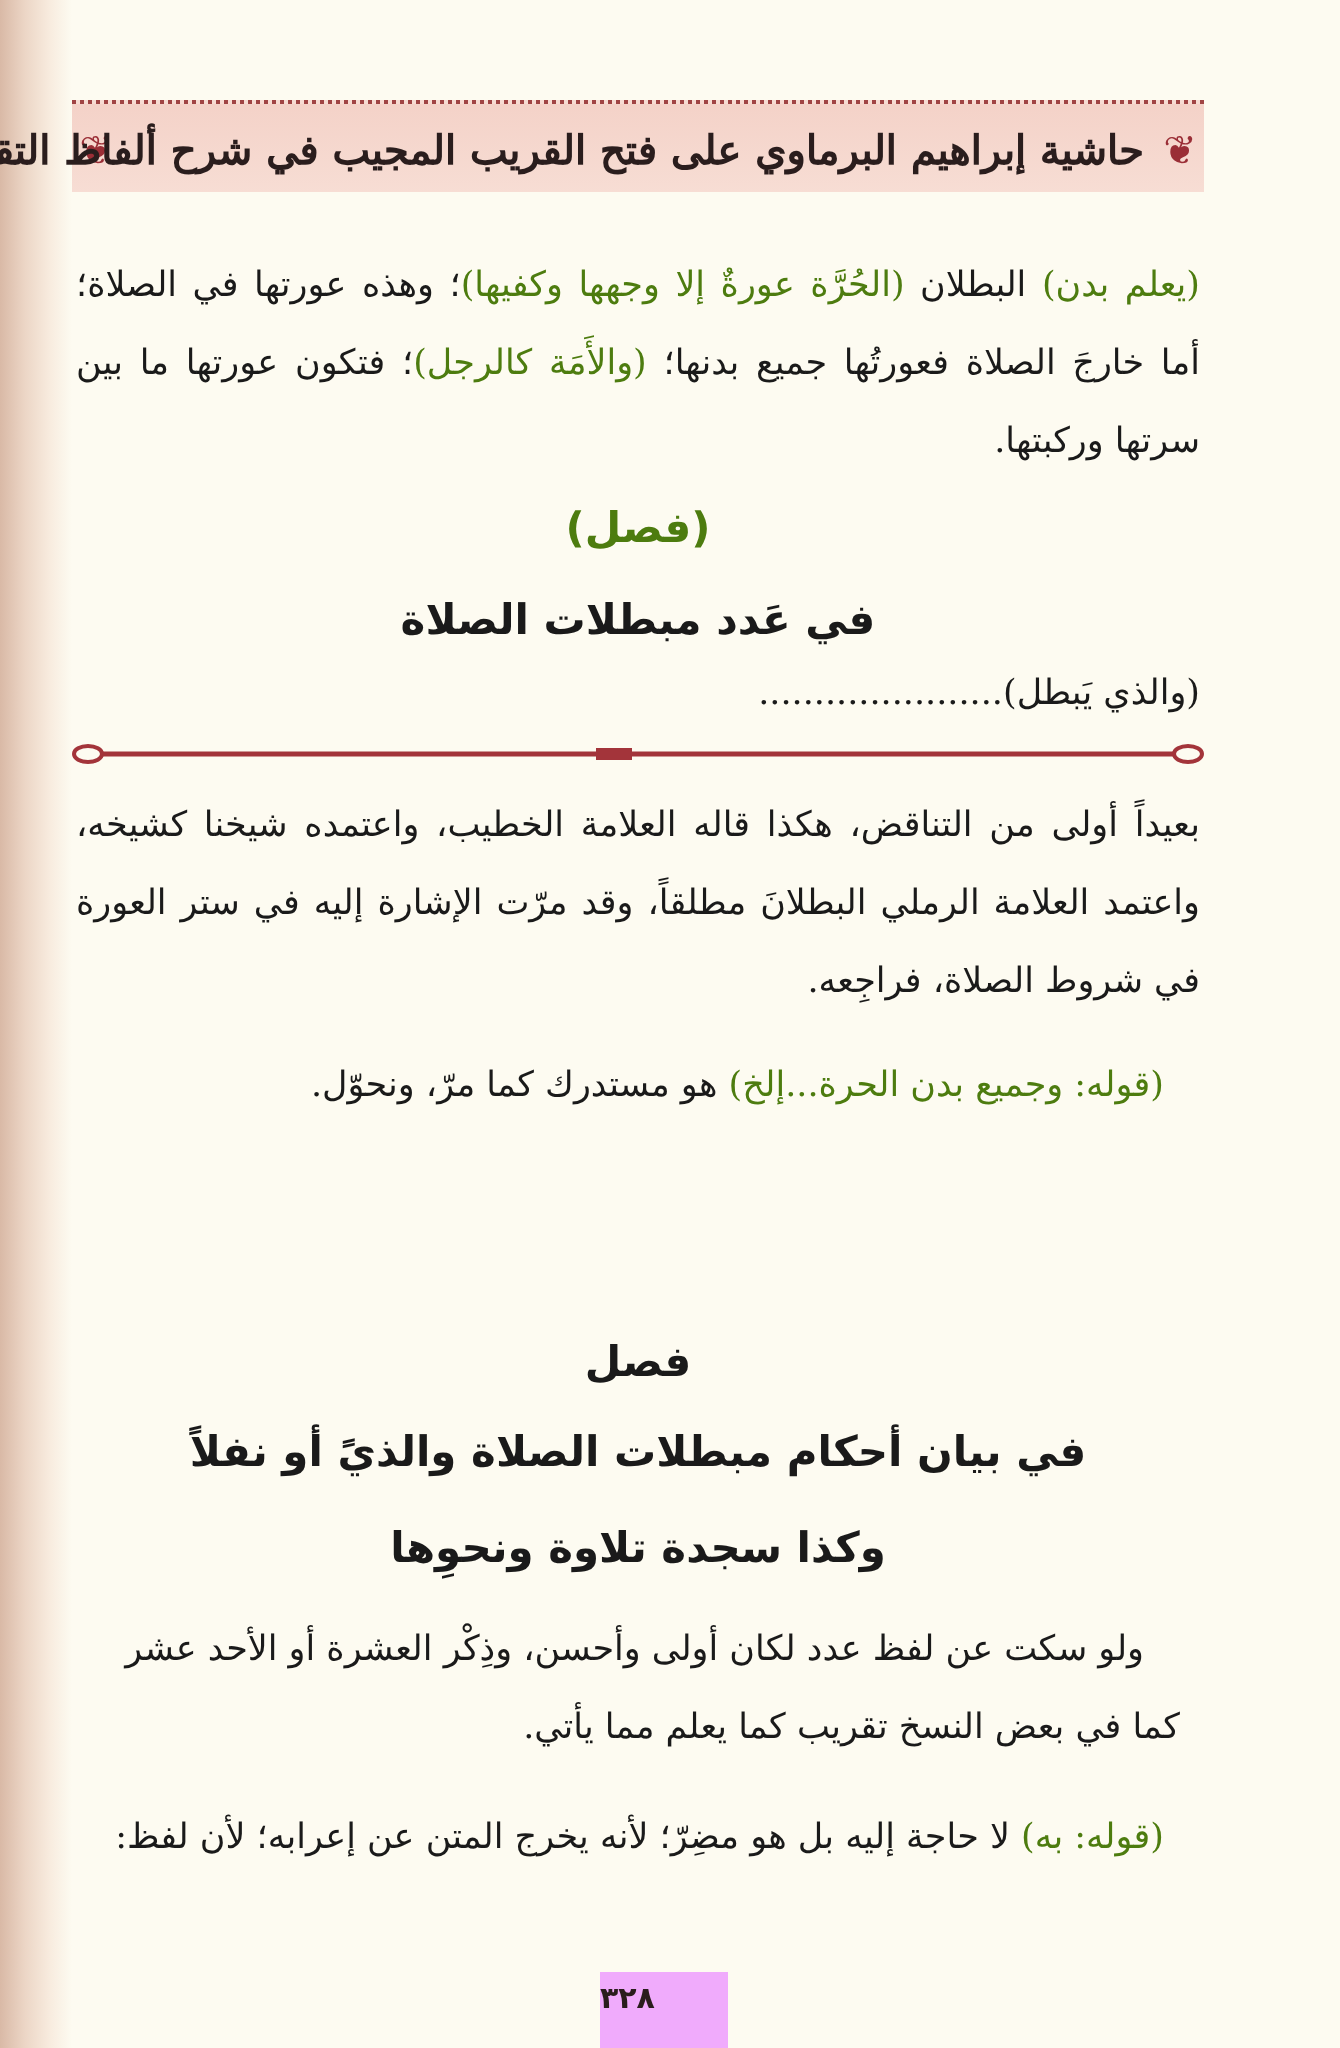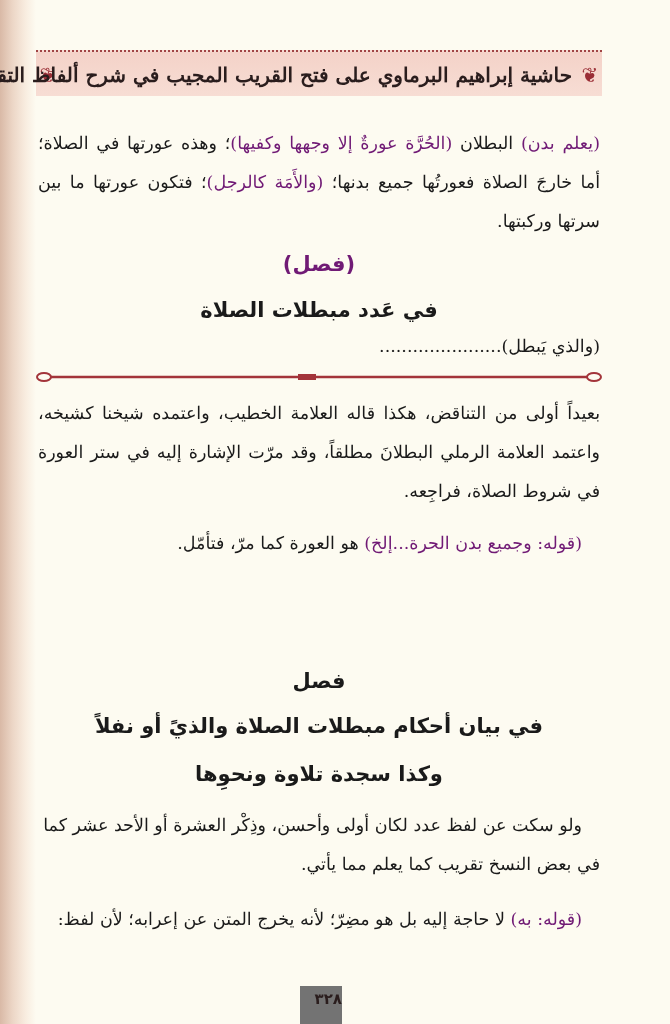--- a/index.html
+++ b/index.html
@@ -65,21 +65,21 @@
       top: 124px;
       direction: rtl;
       text-align: justify;
     }
     .para {
       font-family: "DejaVu Serif", serif;
       font-size: 17.5px;
       line-height: 39px;
       margin: 0;
     }
-    .red { color: #701a75; }
+    .red { color: #4d7c0f; }
     .heading {
       text-align: center;
       font-family: "DejaVu Sans", sans-serif;
       font-weight: bold;
       font-size: 21px;
       margin: 0;
     }
     .h-fasl-1 { position: absolute; top: 252px; left: 38px; right: 70px; direction: rtl; }
     .h-title-1 { position: absolute; top: 298px; left: 38px; right: 70px; direction: rtl; }
     .line-yabtul {
@@ -93,30 +93,30 @@
       left: 36px;
       top: 370px;
       width: 566px;
       height: 14px;
     }
     .block2 { position: absolute; top: 394px; left: 38px; right: 70px; direction: rtl; text-align: justify; }
     .block3 { position: absolute; top: 524px; left: 38px; right: 70px; direction: rtl; }
     .h-fasl-2 { position: absolute; top: 669px; left: 38px; right: 70px; direction: rtl; }
     .h-title-2 { position: absolute; top: 714px; left: 38px; right: 70px; direction: rtl; }
     .h-sub-2 { position: absolute; top: 762px; left: 38px; right: 70px; direction: rtl; }
-    .block4 { position: absolute; top: 806px; left: 38px; right: 70px; direction: rtl; }
+    .block4 { position: absolute; top: 806px; left: 38px; right: 80px; direction: rtl; }
     .block5 { position: absolute; top: 900px; left: 38px; right: 70px; direction: rtl; }
     .page-number {
       position: absolute;
       left: 300px;
       top: 986px;
-      width: 42px;
+      width: 64px;
       height: 38px;
-      background: #737373;
-      text-align: right;
+      background: #f0abfc;
+      text-align: left;
       font-family: "DejaVu Sans", sans-serif;
       font-weight: bold;
       font-size: 15px;
       line-height: 26px;
       color: #2a1d1d;
       direction: rtl;
     }
   </style>
 </head>
 <body>
@@ -149,21 +149,21 @@
   <ellipse cx="558" cy="7" rx="7" ry="4" fill="none" stroke="#a3343a" stroke-width="2"></ellipse>
   <rect x="262" y="4" width="18" height="6" fill="#a3343a"></rect>
 </svg>
 
 <div class="block2">
   <p class="para">بعيداً أولى من التناقض، هكذا قاله العلامة الخطيب، واعتمده شيخنا كشيخه، واعتمد العلامة الرملي البطلانَ مطلقاً، وقد مرّت الإشارة إليه في ستر العورة في شروط الصلاة، فراجِعه.</p>
 </div>
 
 <div class="block3">
   <p class="para" style="padding-right:18px;">
-    <span class="red">(قوله: وجميع بدن الحرة...إلخ)</span><span> هو العورة كما مرّ، فتأمّل.</span>
+    <span class="red">(قوله: وجميع بدن الحرة...إلخ)</span><span> هو مستدرك كما مرّ، ونحوّل.</span>
   </p>
 </div>
 
 <div class="h-fasl-2">
   <p class="heading">فصل</p>
 </div>
 <div class="h-title-2">
   <p class="heading">في بيان أحكام مبطلات الصلاة والذيً أو نفلاً</p>
 </div>
 <div class="h-sub-2">

